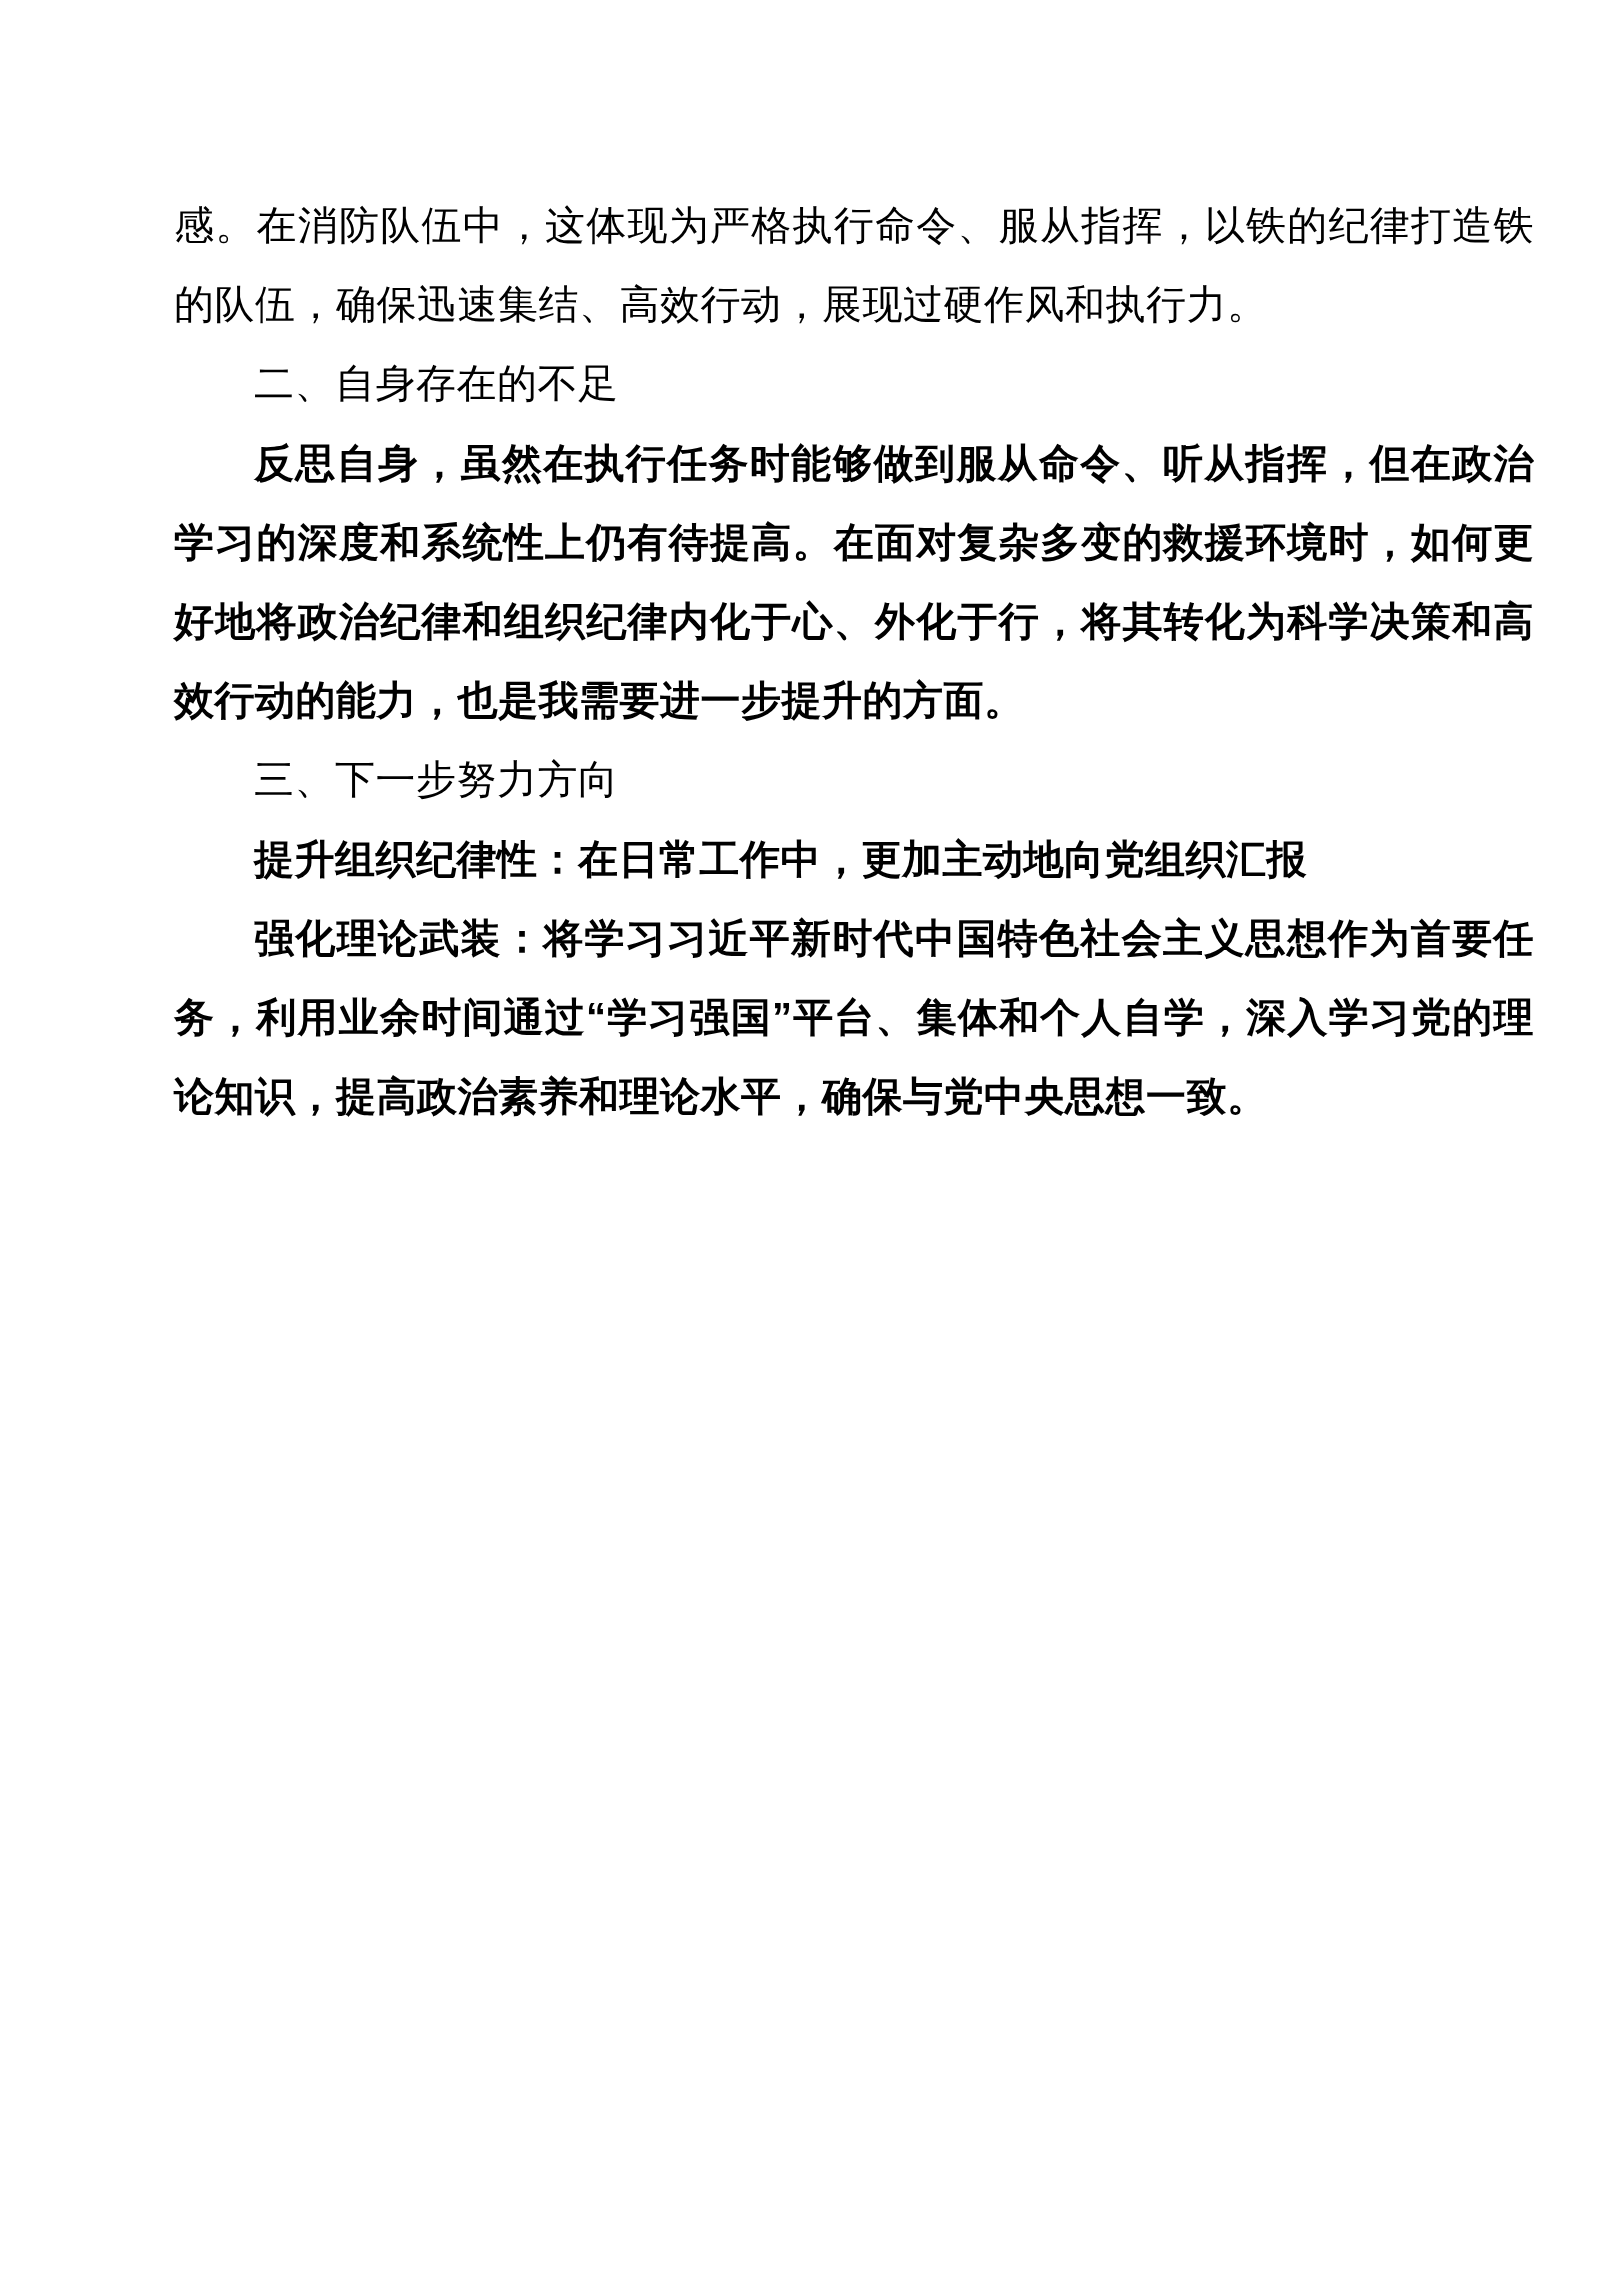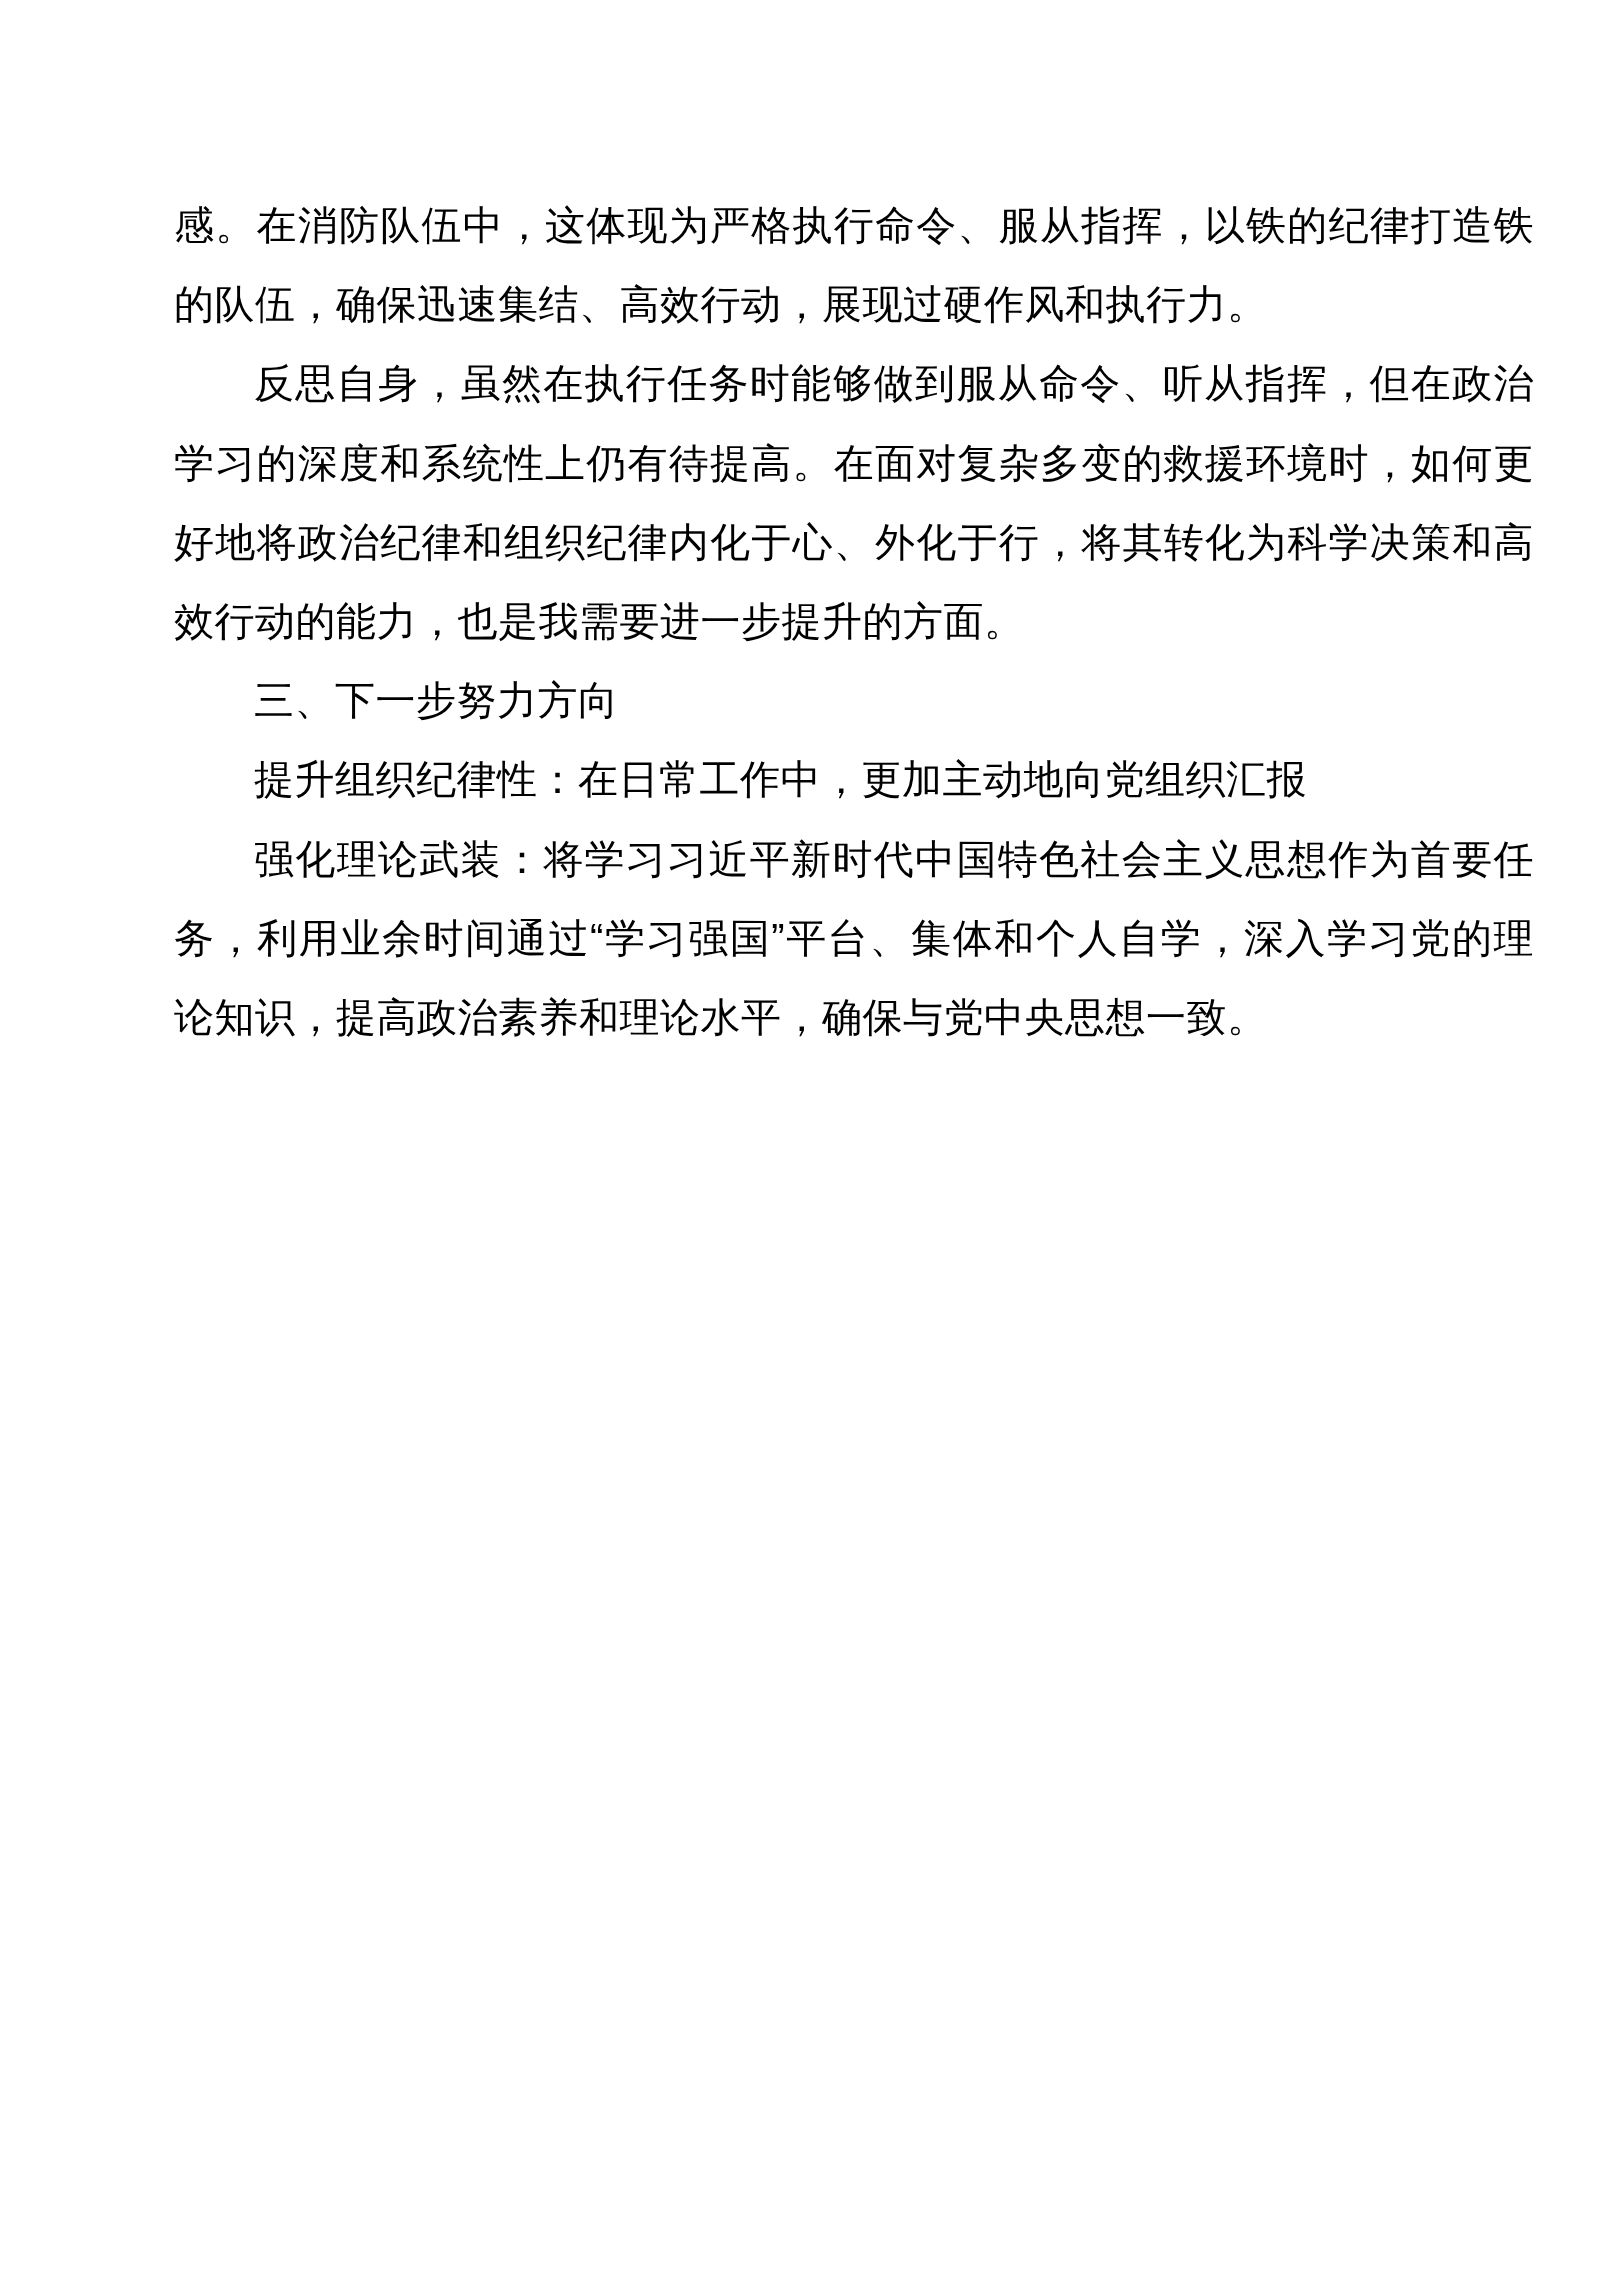--- a/index.html
+++ b/index.html
@@ -27,37 +27,39 @@
     letter-spacing: 0.5px;
     text-align: justify;
     text-justify: inter-ideograph;
   }
   .para {
     margin: 0 0 0 0;
     text-indent: 0;
   }
   .para.indent {
     text-indent: 2em;
+    font-weight: bold;
   }
   .heading {
     margin: 0;
     text-indent: 2em;
     font-weight: normal;
     font-size: 40px;
     line-height: 1.98;
   }
 </style>
 </head>
 <body>
 
 <div class="page">
   <div class="doc-body">
 
     <p class="para">感。在消防队伍中，这体现为严格执行命令、服从指挥，以铁的纪律打造铁的队伍，确保迅速集结、高效行动，展现过硬作风和执行力。</p>
 
+    <p class="heading">二、自身存在的不足</p>
 
     <p class="para indent">反思自身，虽然在执行任务时能够做到服从命令、听从指挥，但在政治学习的深度和系统性上仍有待提高。在面对复杂多变的救援环境时，如何更好地将政治纪律和组织纪律内化于心、外化于行，将其转化为科学决策和高效行动的能力，也是我需要进一步提升的方面。</p>
 
     <p class="heading">三、下一步努力方向</p>
 
     <p class="para indent">提升组织纪律性：在日常工作中，更加主动地向党组织汇报</p>
 
     <p class="para indent">强化理论武装：将学习习近平新时代中国特色社会主义思想作为首要任务，利用业余时间通过“学习强国”平台、集体和个人自学，深入学习党的理论知识，提高政治素养和理论水平，确保与党中央思想一致。</p>
 
   </div>

